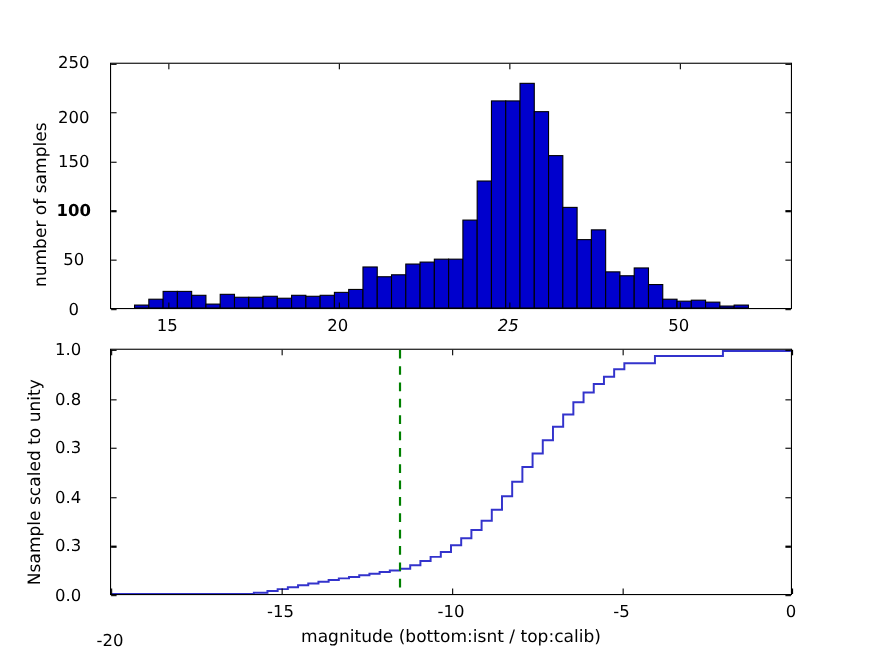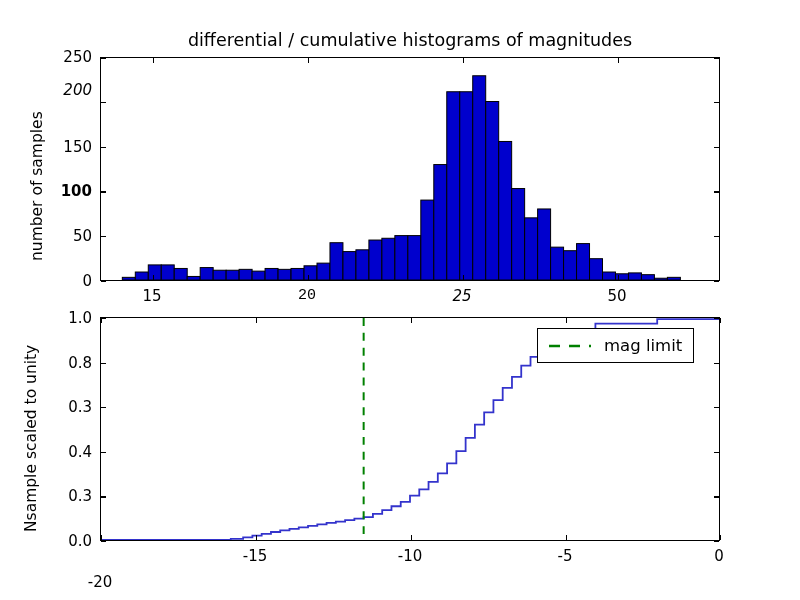--- a/index.html
+++ b/index.html
@@ -59,21 +59,21 @@
     white-space: nowrap;
   }
   
   .tick-label {
     position: absolute;
     font-size: 15px;
     color: #000000;
     white-space: nowrap;
   }
   .ytick {
-    text-align: right;
+    text-align: center;
     transform: translateY(-50%);
   }
   .xtick {
     text-align: center;
     transform: translateX(-50%);
   }
   
   .axis-title {
     position: absolute;
     font-size: 15.5px;
@@ -129,21 +129,20 @@
     font-size: 16.5px;
     color: #000000;
     white-space: nowrap;
   }
 </style>
 </head>
 <body>
 
 <div id="figure">
 
-  <div id="chart-title">differential / cumulative histograms of magnitudes</div>
 
   <div class="axes" id="axes-top">
     <svg class="plot-svg" id="top-svg" viewBox="0 0 620 224" preserveAspectRatio="none">
         <g>
           <rect x="21.389999999999986" y="221.312" width="13.020000000000053" height="2.687999999999988" fill="#0000cd" stroke="#000000" stroke-width="1"></rect>
           <rect x="34.40999999999998" y="215.936" width="13.020000000000053" height="8.063999999999993" fill="#0000cd" stroke="#000000" stroke-width="1"></rect>
           <rect x="47.42999999999998" y="208.768" width="13.02000000000006" height="15.232" fill="#0000cd" stroke="#000000" stroke-width="1"></rect>
           <rect x="60.449999999999974" y="208.768" width="13.020000000000053" height="15.232" fill="#0000cd" stroke="#000000" stroke-width="1"></rect>
           <rect x="73.46999999999998" y="212.352" width="13.020000000000039" height="11.647999999999996" fill="#0000cd" stroke="#000000" stroke-width="1"></rect>
           <rect x="86.48999999999998" y="220.416" width="13.020000000000039" height="3.584000000000003" fill="#0000cd" stroke="#000000" stroke-width="1"></rect>
@@ -207,25 +206,25 @@
     <div class="tickmark tick-x" style="left:362px;"></div>
     <div class="tickmark tick-x-top" style="left:362px;"></div>
     <div class="tickmark tick-x" style="left:517px;"></div>
     <div class="tickmark tick-x-top" style="left:517px;"></div>
   </div>
 
   <div class="tick-label ytick" style="left:42px; top:281px; width:50px;">0</div>
   <div class="tick-label ytick" style="left:42px; top:236.2px; width:50px;">50</div>
   <div class="tick-label ytick" style="left:42px; top:191.4px; width:50px;font-weight:bold;">100</div>
   <div class="tick-label ytick" style="left:42px; top:146.6px; width:50px;">150</div>
-  <div class="tick-label ytick" style="left:42px; top:90px; width:50px;font-style:italic;">200</div>
+  <div class="tick-label ytick" style="left:42px; top:107px; width:50px;">200</div>
   <div class="tick-label ytick" style="left:42px; top:57px; width:50px;">250</div>
 
   <div class="tick-label xtick" style="left:152px; top:287px;">15</div>
-  <div class="tick-label xtick" style="left:307px; top:287px;font-family:Liberation Mono, monospace;">20</div>
+  <div class="tick-label xtick" style="left:307px; top:287px;">20</div>
   <div class="tick-label xtick" style="left:462px; top:287px;font-style:italic;">25</div>
   <div class="tick-label xtick" style="left:617px; top:287px;">50</div>
 
   <div class="axis-title ylabel" style="left:28px; top:261px;">number of samples</div>
 
   <div class="axes" id="axes-bottom">
     <svg class="plot-svg" id="bottom-svg" viewBox="0 0 620 224" preserveAspectRatio="none">
         <path d="M 0 224 L 114.69999999999997 224 L 114.69999999999997 224 L 130.2 224 L 130.2 222.88 L 142.6 222.88 L 142.6 221.312 L 151.9 221.312 L 151.9 219.52 L 161.19999999999996 219.52 L 161.19999999999996 217.728 L 170.5 217.728 L 170.5 215.936 L 179.8 215.936 L 179.8 214.368 L 189.1 214.368 L 189.1 212.8 L 198.4 212.8 L 198.4 211.232 L 207.7 211.232 L 207.7 209.664 L 217 209.664 L 217 208.32 L 226.30000000000004 208.32 L 226.30000000000004 206.752 L 235.6 206.752 L 235.6 205.408 L 244.9 205.408 L 244.9 203.84 L 254.2 203.84 L 254.2 202.496 L 263.5 202.496 L 263.5 200.928 L 272.8 200.928 L 272.8 197.568 L 282.09999999999997 197.568 L 282.09999999999997 193.76 L 291.40000000000003 193.76 L 291.40000000000003 189.952 L 300.7 189.952 L 300.7 185.472 L 310 185.472 L 310 179.2 L 319.3 179.2 L 319.3 172.928 L 328.6 172.928 L 328.6 165.312 L 337.90000000000003 165.312 L 337.90000000000003 156.8 L 347.2 156.8 L 347.2 146.72 L 356.5 146.72 L 356.5 134.39999999999998 L 365.80000000000007 134.39999999999998 L 365.80000000000007 120.96 L 375.09999999999997 120.96 L 375.09999999999997 107.52 L 384.4 107.52 L 384.4 95.20000000000002 L 393.7 95.20000000000002 L 393.7 82.88 L 403 82.88 L 403 70.56 L 412.3 70.56 L 412.3 59.360000000000014 L 421.59999999999997 59.360000000000014 L 421.59999999999997 48.16 L 430.90000000000003 48.16 L 430.90000000000003 39.20000000000002 L 440.2 39.20000000000002 L 440.2 31.360000000000014 L 449.5 31.360000000000014 L 449.5 24.639999999999986 L 458.8 24.639999999999986 L 458.8 17.919999999999987 L 468.1 17.919999999999987 L 468.1 12.320000000000022 L 496 12.320000000000022 L 496 5.599999999999994 L 558 5.599999999999994 L 558 1.1200000000000045 L 620 1.1200000000000045 L 620 0" fill="none" stroke="#3333cc" stroke-width="1.8"></path>
         <line x1="263.5" x2="263.5" y1="0" y2="224" stroke="#008000" stroke-width="2" stroke-dasharray="8,7"></line>
       </svg>
@@ -263,21 +262,16 @@
   <div class="tick-label ytick" style="left:32px; top:318px; width:60px;">1.0</div>
 
   <div class="tick-label xtick" style="left:100px; top:573px;">-20</div>
   <div class="tick-label xtick" style="left:255px; top:547px;">-15</div>
   <div class="tick-label xtick" style="left:410px; top:547px;">-10</div>
   <div class="tick-label xtick" style="left:565px; top:547px;">-5</div>
   <div class="tick-label xtick" style="left:719px; top:547px;">0</div>
 
   <div class="axis-title ylabel" style="left:22px; top:532px;">Nsample scaled to unity</div>
 
-
-  <div id="legend">
-    <svg id="legend-swatch" width="46" height="14" viewBox="0 0 46 14">
-      <line x1="2" y1="7" x2="44" y2="7" stroke="#008000" stroke-width="2.4" stroke-dasharray="11,9"></line>
-    </svg>
-    <span id="legend-label">mag limit</span>
-  </div>
+  <div class="axis-title" style="left:100px; top:570px; width:620px; text-align:center;">magnitude (bottom:isnt / top:calib)</div>
+
 
 </div>
 
 </body></html>

